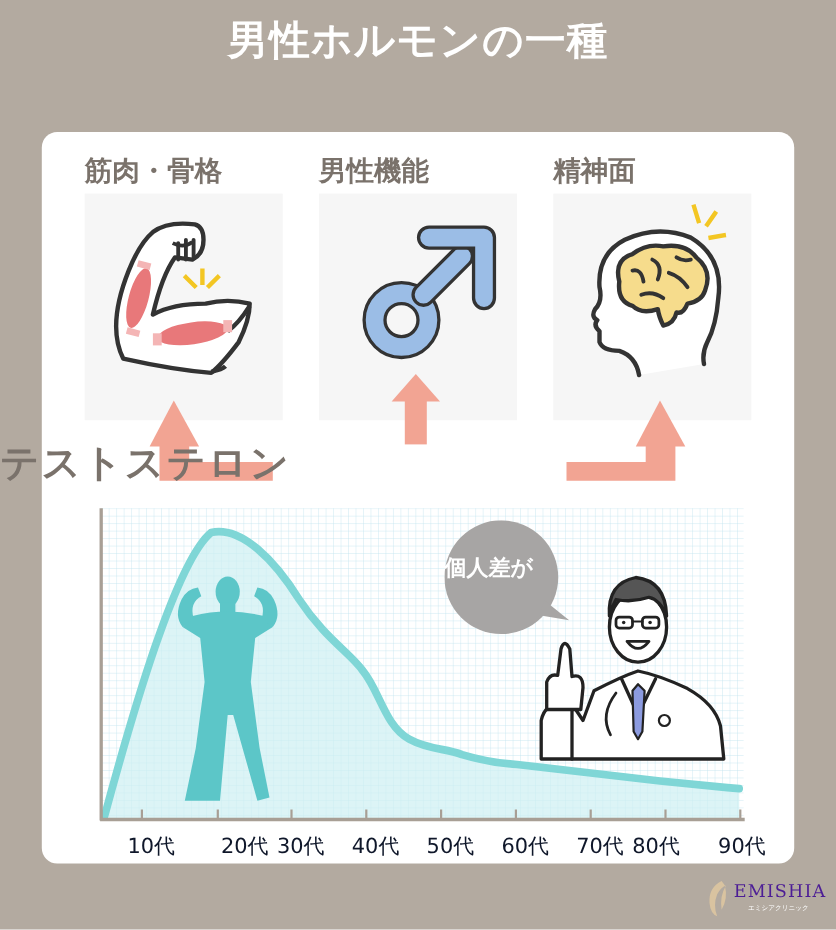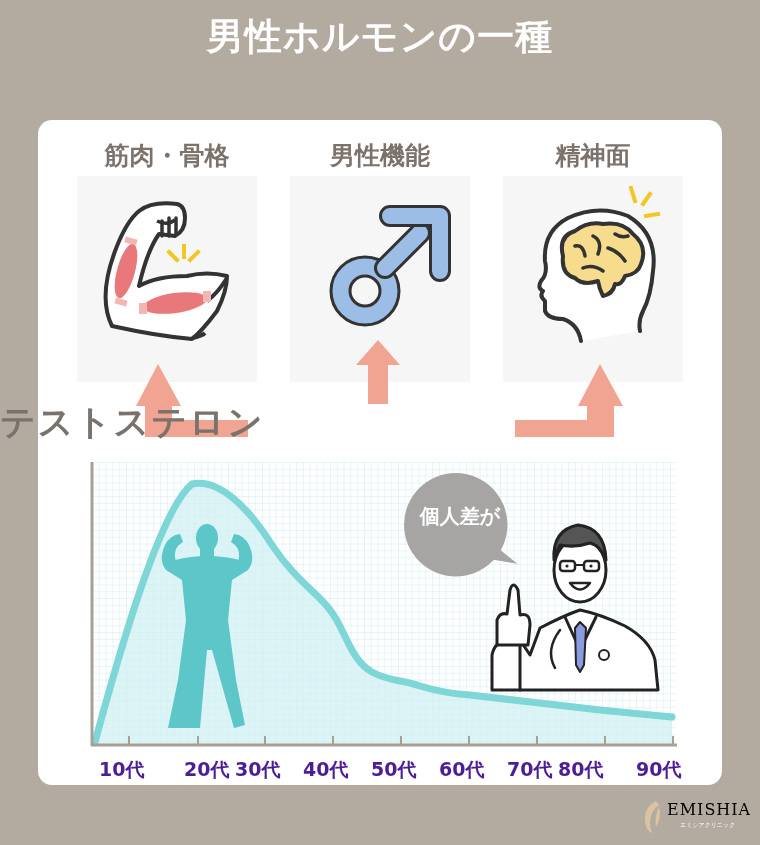--- a/index.html
+++ b/index.html
@@ -1,29 +1,29 @@
 <!DOCTYPE html>
 <html><head>
 <meta charset="utf-8">
 <style>
   html,body{margin:0;padding:0;}
   body{width:760px;height:845px;background:#b3aaa0;position:relative;overflow:hidden;font-family:"DejaVu Sans",sans-serif;}
   .title{position:absolute;left:0;top:14px;width:760px;text-align:center;color:#fff;font-weight:bold;font-size:37px;line-height:46px;letter-spacing:1px;}
   .card{position:absolute;left:38px;top:120px;width:684px;height:665px;background:#fff;border-radius:14px;}
-  .cat-label{position:absolute;top:140px;width:180px;text-align:center;color:#7a726b;font-weight:bold;font-size:25px;line-height:32px;}
+  .cat-label{position:absolute;top:140px;width:180px;text-align:left;color:#7a726b;font-weight:bold;font-size:25px;line-height:32px;}
   .box{position:absolute;top:176px;width:180px;height:206px;background:#f6f6f6;}
   .box svg{position:absolute;left:0;top:0;}
   .hub{position:absolute;left:0;top:400px;width:760px;text-align:left;color:#7a726b;font-weight:bold;font-size:35px;line-height:44px;letter-spacing:2px;}
   .arrows{position:absolute;left:0;top:0;}
   .chart{position:absolute;left:0;top:0;}
-  .xlab{position:absolute;top:757px;width:60px;margin-left:-30px;text-align:left;color:#4c1d95;font-size:19px;font-weight:bold;line-height:24px;}
+  .xlab{position:absolute;top:757px;width:60px;margin-left:-30px;text-align:right;color:#0f172a;font-size:19px;font-weight:normal;line-height:24px;}
   .bubble{position:absolute;left:404px;top:473px;width:118px;height:118px;}
-  .bubble-text{position:absolute;left:404px;top:502px;width:112px;text-align:center;color:#fff;font-weight:bold;font-size:20px;line-height:28px;}
+  .bubble-text{position:absolute;left:404px;top:502px;width:112px;text-align:left;color:#fff;font-weight:bold;font-size:20px;line-height:28px;}
   .logo{position:absolute;left:640px;top:797px;}
-  .logo-name{position:absolute;left:667px;top:800px;color:#000000;font-family:"DejaVu Serif",serif;font-size:16px;letter-spacing:1px;}
+  .logo-name{position:absolute;left:667px;top:800px;color:#4c1d95;font-family:"DejaVu Serif",serif;font-size:16px;letter-spacing:1px;}
   .logo-sub{position:absolute;left:680px;top:821px;color:#fff;font-size:6px;}
 </style>
 </head>
 <body>
 
 <div class="title">
   <div>男性ホルモンの一種</div>
 </div>
 
 <div class="card"></div>

